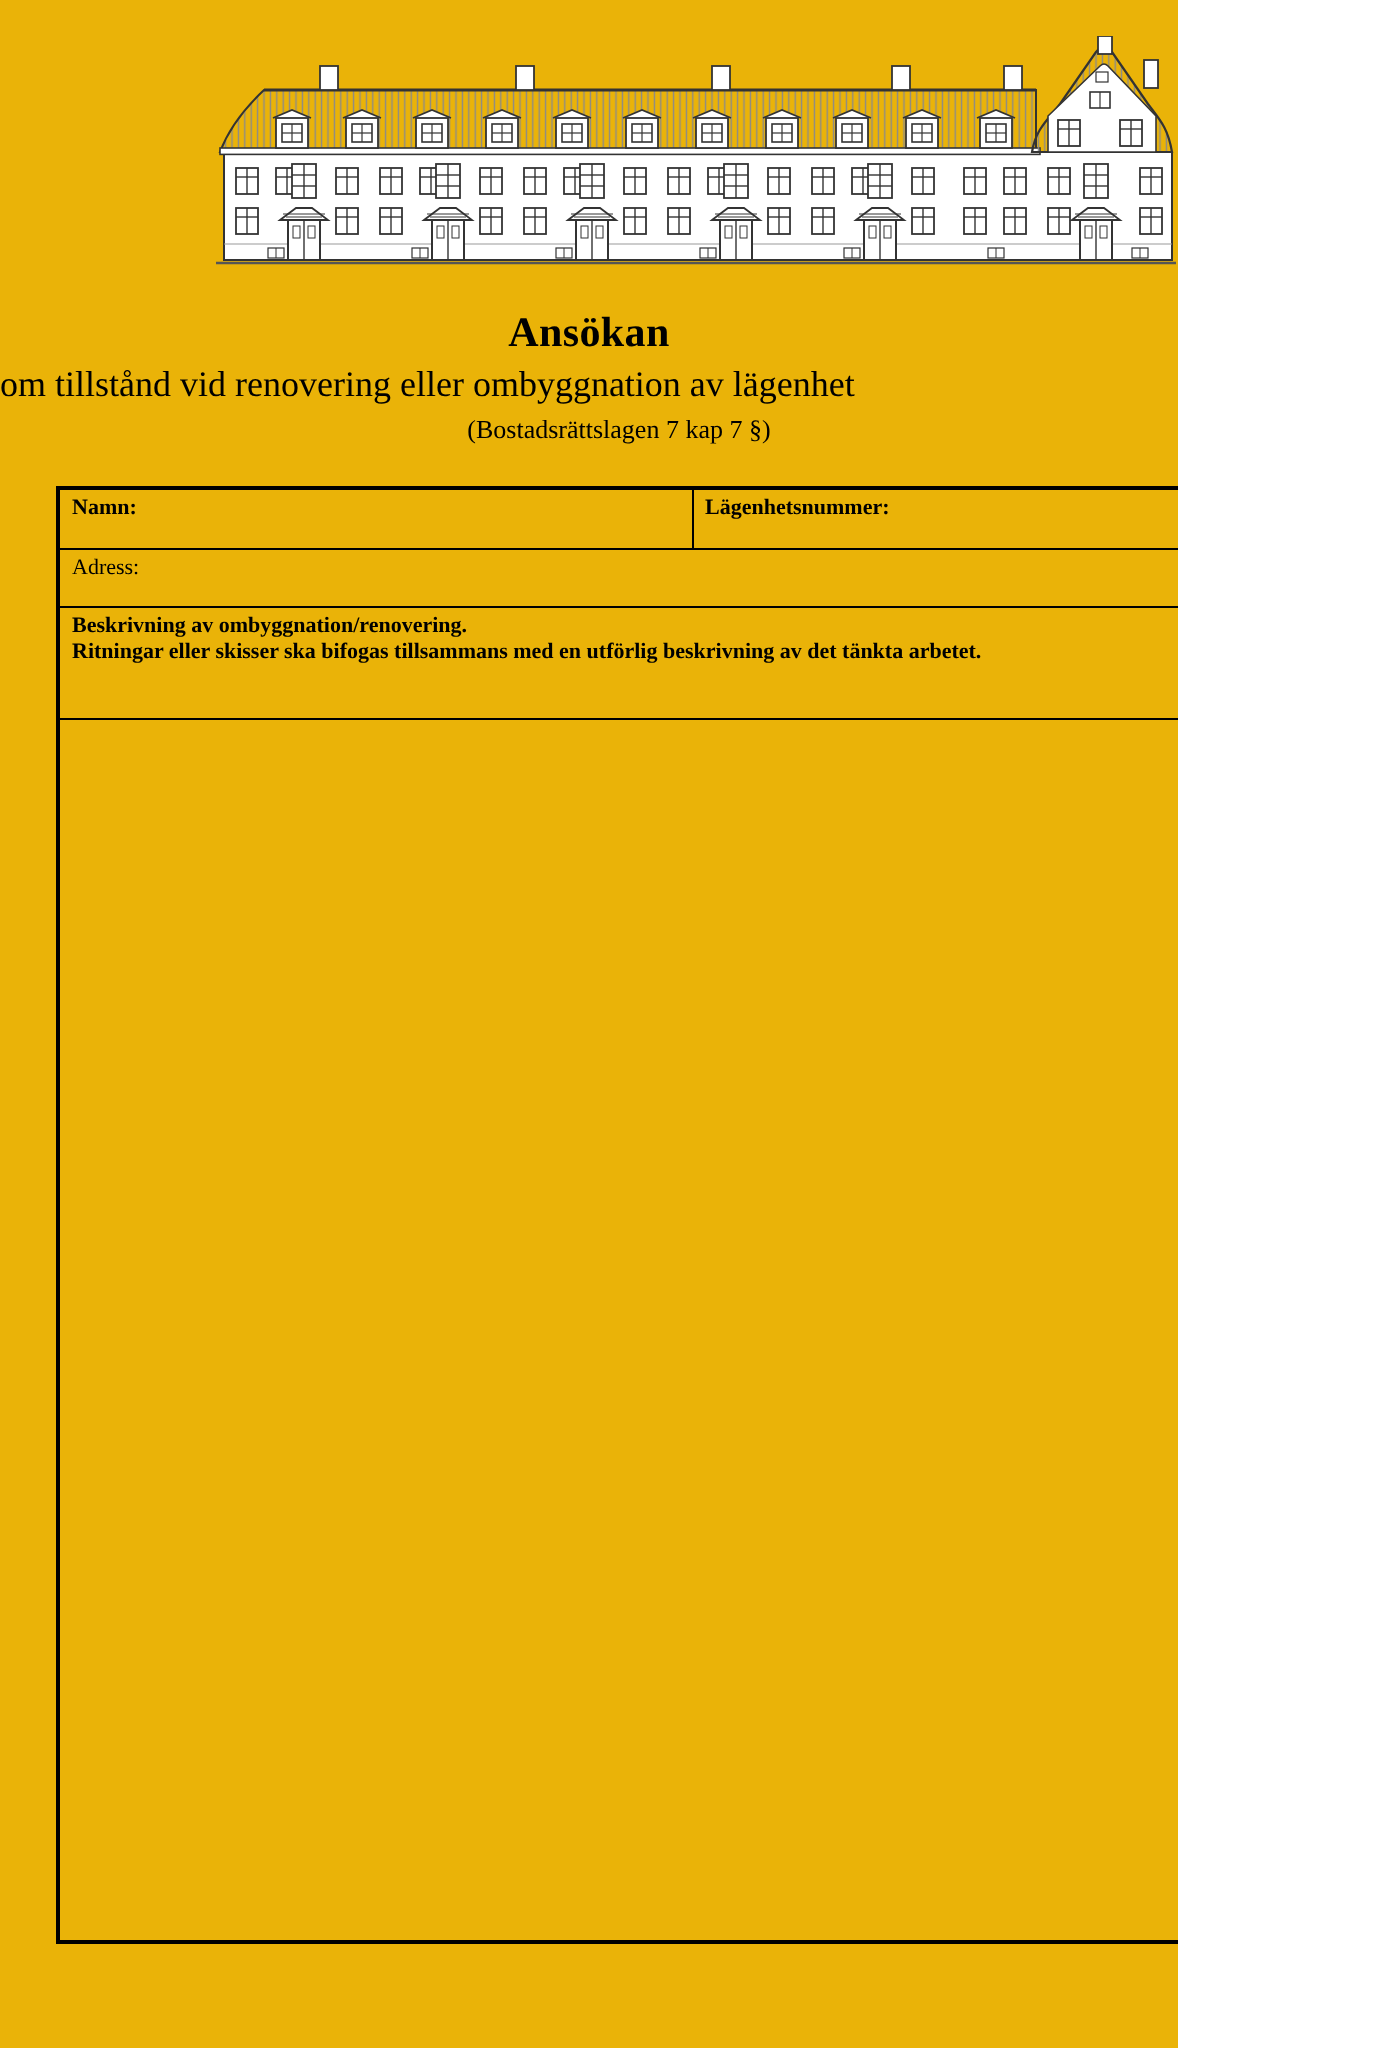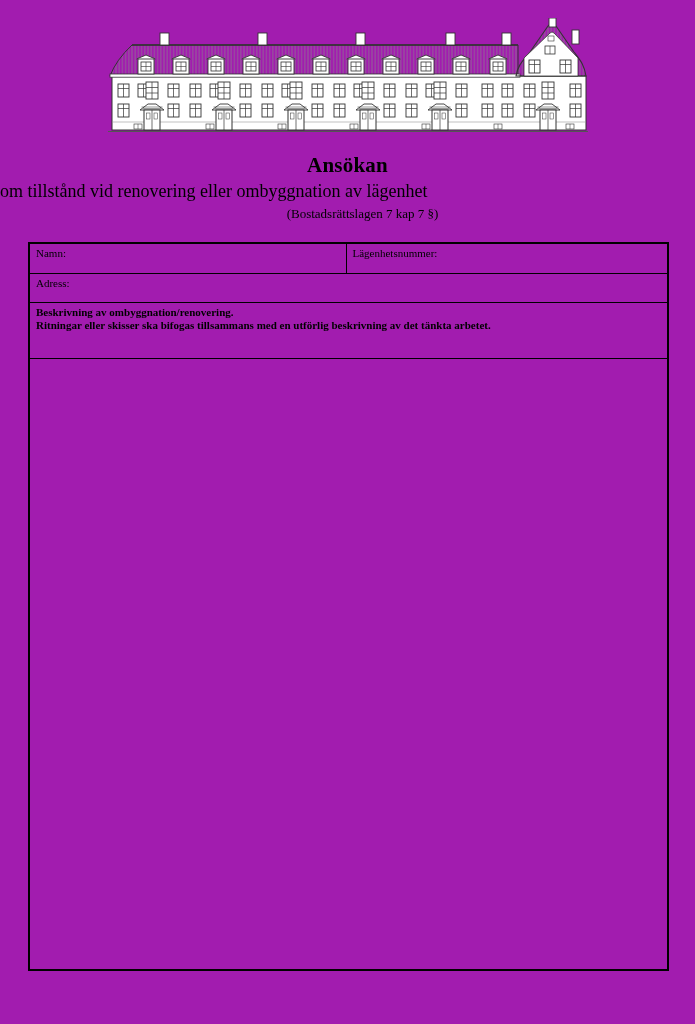--- a/index.html
+++ b/index.html
@@ -5,22 +5,22 @@
   * { box-sizing: border-box; }
   html, body { margin: 0; padding: 0; }
   body {
     width: 695px; height: 1024px;
     background: #ffffff;
     font-family: "Liberation Serif", serif;
     color: #000000;
   }
   .page {
     position: relative;
-    width: 695px; height: 1024px;
-    background: #a21caf;
+    width: 589px; height: 1024px;
+    background: #eab308;
     overflow: hidden;
   }
   .building-wrap {
     width: 695px;
     padding-top: 18px;
     text-align: center;
   }
   .building-wrap svg { display: inline-block; }
   .title {
     text-align: center;
@@ -51,21 +51,21 @@
   table.form td {
     border: 1px solid #000;
     vertical-align: top;
     padding: 3px 6px;
     font-size: 11px;
     line-height: 1.25;
     overflow: hidden;
   }
   td.cell-half-left  { width: 317px; }
   td.cell-half-right { width: 322px; }
-  tr.row-small td { height: 30px; }
+  tr.row-small td { height: 30px; font-weight: bold; }
   tr.row-small2 td { height: 29px; }
   td.desc-cell {
     font-weight: bold;
     font-size: 13.5px;
     line-height: 1.32;
     padding: 4px 6px 5px 6px;
     height: 56px;
   }
   td.bigbox-cell { height: 612px; }
   .desc-line { margin: 0; }

